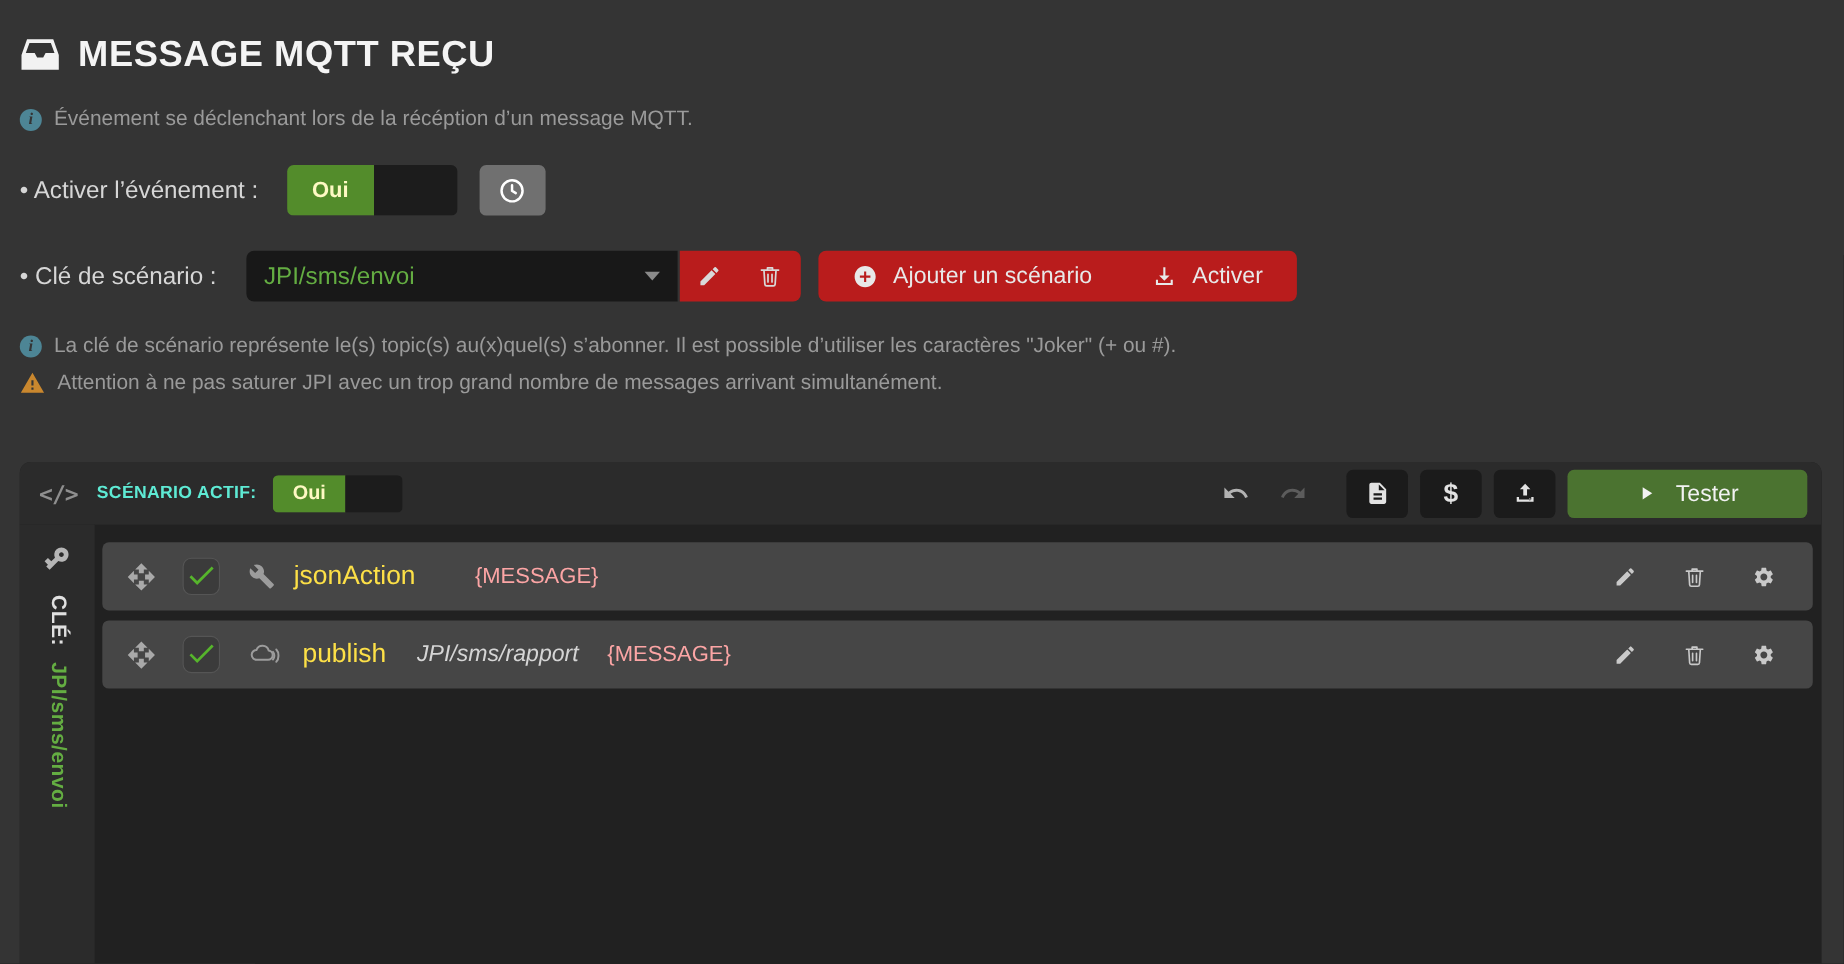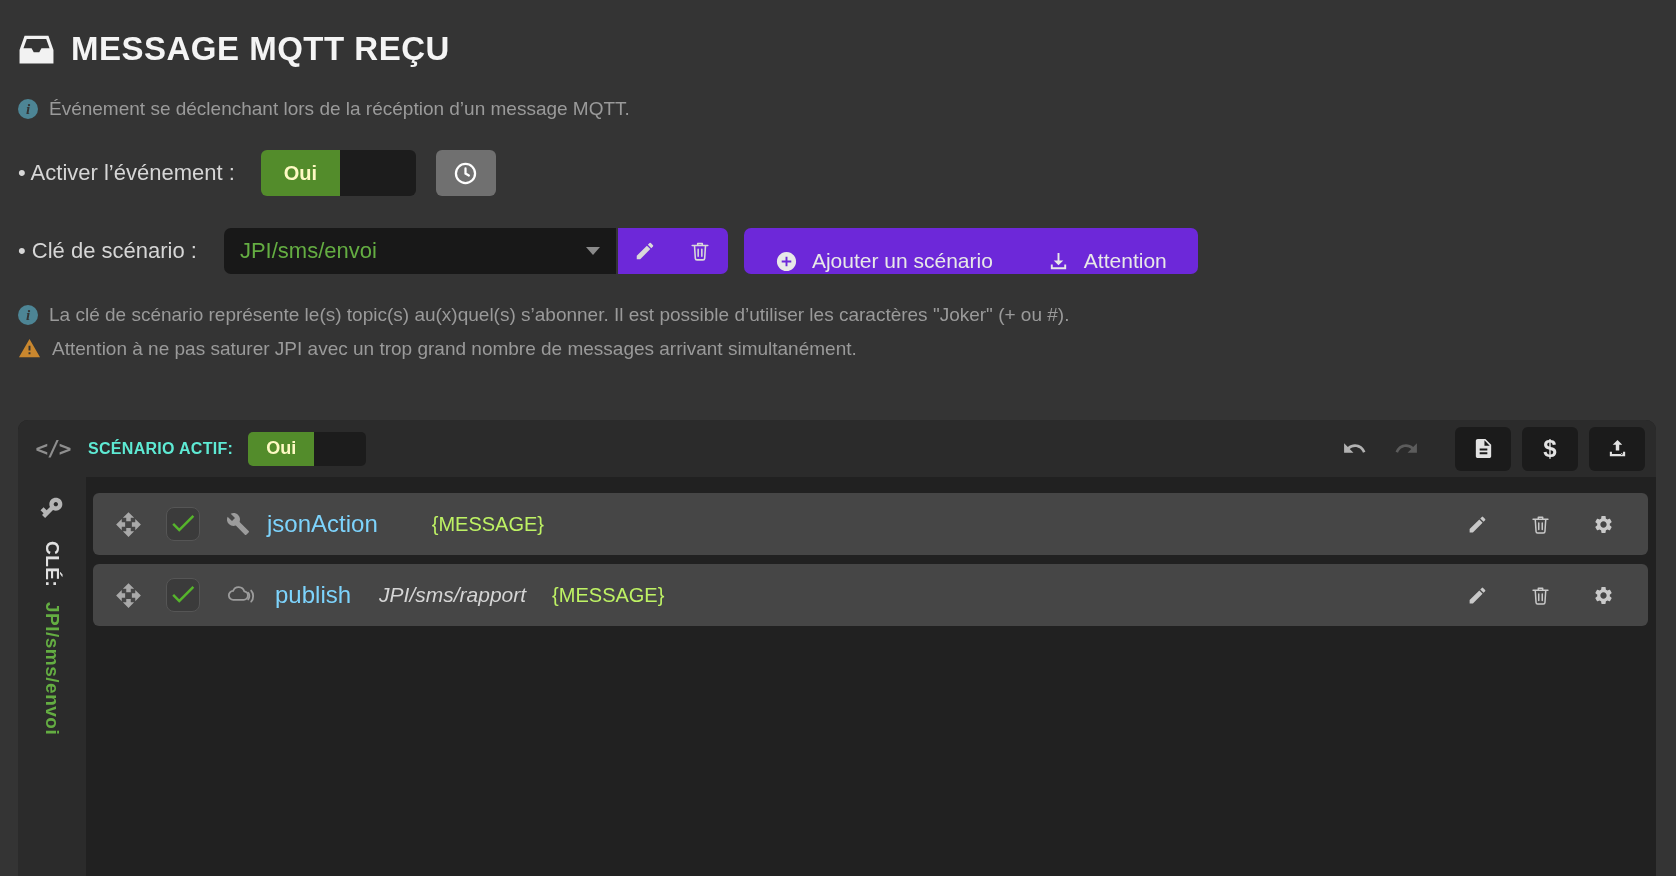--- a/index.html
+++ b/index.html
@@ -47,21 +47,21 @@
   .clock-btn { margin-left:20px; width:60px; height:46px; background:#707070; border:none; border-radius:6px;
                display:flex; align-items:center; justify-content:center; cursor:pointer; }
   .clock-btn svg { width:27px; height:27px; stroke:#fff; fill:none; stroke-width:2; stroke-linecap:round; }
 
   .dropdown { margin-left:27px; width:392px; height:46px; background:#181818; border-radius:7px 0 0 7px;
               display:flex; align-items:center; padding:0 16px; cursor:pointer; }
   .dropdown-val { color:#64ad42; font-size:22px; flex:1; white-space:nowrap; }
   .caret-down { width:0; height:0; border-left:7px solid transparent; border-right:7px solid transparent;
                 border-top:8px solid #8a8a8a; }
 
-  .grp { display:flex; align-items:flex-end; height:46px; background:#6d28d9; border-radius:7px; }
+  .grp { display:flex; align-items:center; height:46px; background:#b91c1c; border-radius:7px; }
   .grp-attached { border-radius:0 7px 7px 0; margin-left:2px; }
   .ibtn { width:55px; height:46px; background:none; border:none; color:#d9d9d9;
           display:flex; align-items:center; justify-content:center; cursor:pointer; }
   .ibtn svg { width:22px; height:22px; fill:currentColor; }
   .ibtn .stroke-ic { fill:none; stroke:currentColor; stroke-width:1.7; stroke-linecap:round; stroke-linejoin:round; }
 
   .grp2 { margin-left:16px; padding:0 25px; gap:42px; }
   .txt-btn { display:flex; align-items:center; gap:14px; color:#e8e8e8; font-size:21px;
              background:none; border:none; cursor:pointer; white-space:nowrap; }
   .txt-btn svg { width:23px; height:23px; fill:#e8e8e8; }
@@ -100,23 +100,23 @@
                 display:flex; align-items:center; padding:0 22px; }
   .move-handle { color:#a9a9a9; cursor:grab; background:none; border:none; padding:0; }
   .move-handle svg { width:27px; height:27px; fill:currentColor; }
   .checkbox { width:34px; height:34px; margin-left:24px; background:#3b3b3b; border:1px solid #555;
               border-radius:8px; display:flex; align-items:center; justify-content:center; cursor:pointer; }
   .checkbox svg { width:30px; height:30px; fill:#56b42c; margin-top:-3px; }
   .type-ic { margin-left:26px; color:#9c9c9c; }
   .type-ic svg { fill:currentColor; }
   .wrench-size { width:24px; height:24px; }
   .cloud-size { width:32px; height:26px; fill:none !important; stroke:currentColor; stroke-width:1.7; stroke-linecap:round; }
-  .action-name { margin-left:17px; font-size:24px; color:#7dd3fc; white-space:nowrap; }
+  .action-name { margin-left:17px; font-size:24px; color:#fde047; white-space:nowrap; }
   .action-topic { margin-left:28px; font-size:21px; font-style:italic; color:#d5d5d5; white-space:nowrap; }
-  .action-tag { margin-left:26px; font-size:20px; color:#bef264; white-space:nowrap; }
+  .action-tag { margin-left:26px; font-size:20px; color:#fca5a5; white-space:nowrap; }
   .row-actions { margin-left:auto; display:flex; align-items:center; gap:42px; padding-right:12px; }
   .ric { background:none; border:none; color:#c9c9c9; cursor:pointer; padding:0; }
   .ric svg { width:21px; height:21px; fill:currentColor; }
   .ric .stroke-ic { fill:none; stroke:currentColor; stroke-width:1.7; stroke-linecap:round; stroke-linejoin:round; }
 </style>
 </head>
 <body>
 
 <div class="title-row">
   <span class="inbox-ic">
@@ -181,21 +181,21 @@
           </svg>
       </span>
       <span>Ajouter un scénario</span>
     </button>
     <button class="txt-btn">
       <span>
         <svg viewBox="0 0 24 24">
             <path d="M13 3h-2v8H7l5 5 5-5h-4V3zM4 15v5h16v-5h-2v3H6v-3H4z"></path>
           </svg>
       </span>
-      <span>Attention</span>
+      <span>Activer</span>
     </button>
   </div>
 </div>
 
 <div class="note note-info2">
   <span class="info-dot">i</span>
   <span>La clé de scénario représente le(s) topic(s) au(x)quel(s) s’abonner. Il est possible d’utiliser les caractères "Joker" (+ ou #).</span>
 </div>
 <div class="note note-warn">
   <span class="warn-tri">
@@ -241,20 +241,28 @@
     </button>
     <button class="hbtn">
       <span class="dollar-glyph">$</span>
     </button>
     <button class="hbtn">
       <span>
         <svg viewBox="0 0 24 24">
             <path d="M12 3l-5 5h3.2v6h3.6V8H17l-5-5zM4 15.5V20h16v-4.5h-2.2v2.3H6.2v-2.3H4zM15.6 17h1.5v1.5h-1.5z"></path>
           </svg>
       </span>
+    </button>
+    <button class="test-btn">
+      <span>
+        <svg viewBox="0 0 24 24">
+            <path d="M8 5v14l11-7z"></path>
+          </svg>
+      </span>
+      <span>Tester</span>
     </button>
   </div>
 
   <div class="panel-body">
     <div class="sidebar">
       <span class="key-ic">
         <svg viewBox="0 0 24 24">
             <path d="M12.65 10C11.83 7.67 9.61 6 7 6c-3.31 0-6 2.69-6 6s2.69 6 6 6c2.61 0 4.83-1.67 5.65-4H17v4h4v-4h2v-4H12.65zM7 14c-1.1 0-2-.9-2-2s.9-2 2-2 2 .9 2 2-.9 2-2 2z"></path>
           </svg>
       </span>

